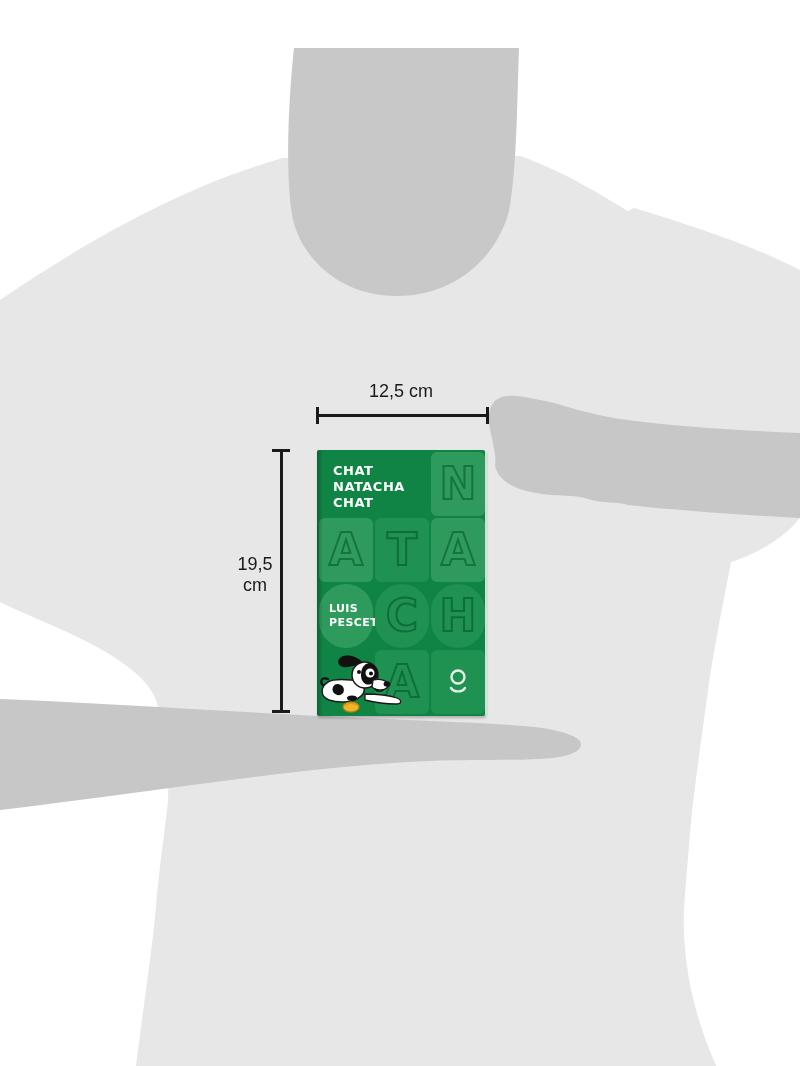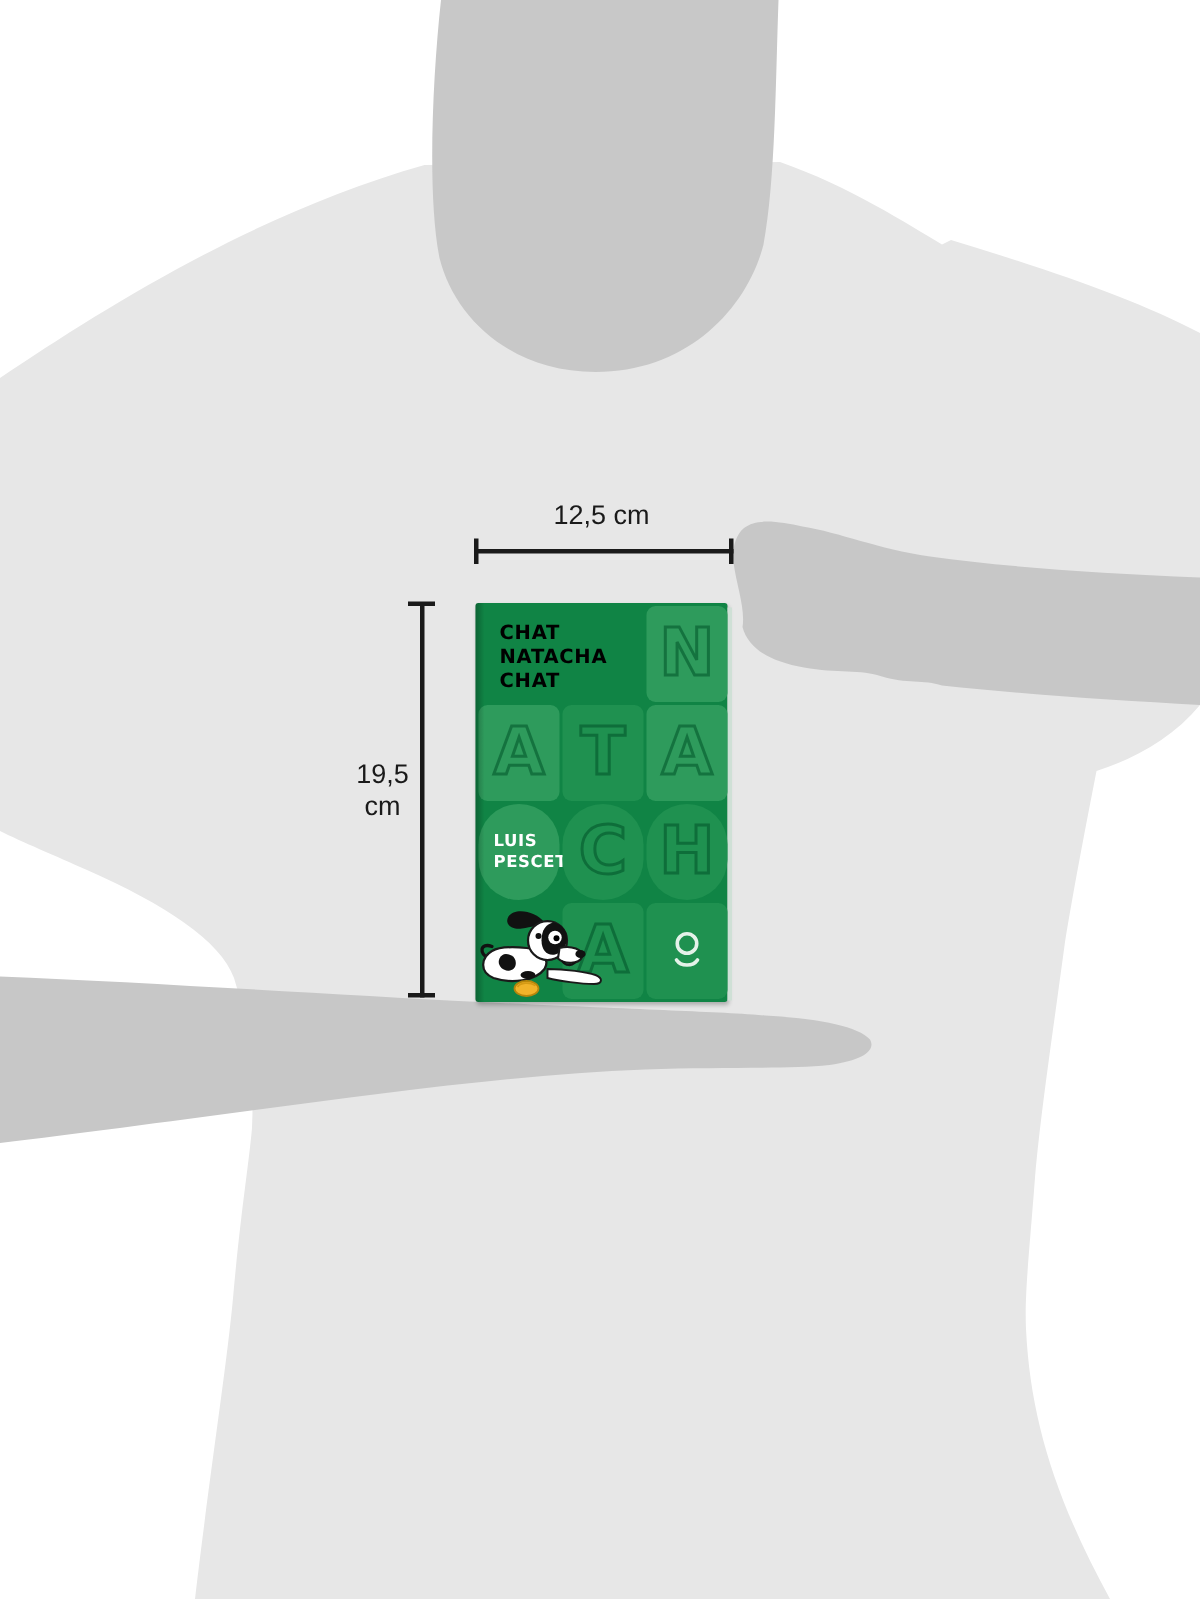--- a/index.html
+++ b/index.html
@@ -1,21 +1,21 @@
 <!DOCTYPE html>
 <html><head>
 <meta charset="utf-8">
 <style>
   html,body{margin:0;padding:0;}
   body{
     width:800px;height:1066px;position:relative;overflow:hidden;
     background:#ffffff;
     font-family:"Liberation Sans", sans-serif;
   }
-  .stage{position:absolute;inset:0;}
+  .stage{position:absolute;inset:0;margin-top:48px;}
   svg{display:block;}
   .person-svg{position:absolute;left:0;top:0;}
 
   
   .dim{position:absolute;background:#1a1a1a;}
   .dim-h-line{left:317px;top:366px;width:172px;height:3px;}
   .dim-h-tick-left{left:316px;top:359px;width:3px;height:17px;}
   .dim-h-tick-right{left:486px;top:359px;width:3px;height:17px;}
   .dim-v-line{left:280px;top:402px;width:3px;height:263px;}
   .dim-v-tick-top{left:272px;top:401px;width:18px;height:3px;}
@@ -53,21 +53,21 @@
     font-family:"DejaVu Sans", sans-serif;
     color:rgba(0,72,36,0.55);
     -webkit-text-fill-color:transparent;
     -webkit-text-stroke:2px rgba(0,82,40,0.55);
   }
   .c1{left:2px;}  .c2{left:58px;} .c3{left:114px;}
   .r1{top:2px;}   .r2{top:68px;}  .r3{top:134px;border-radius:27px;} .r4{top:200px;}
 
   .book-title{
     position:absolute;left:16px;top:13px;
-    color:#000000;font-weight:bold;font-size:13px;line-height:16px;
+    color:#ffffff;font-weight:bold;font-size:13px;line-height:16px;
     letter-spacing:0.5px;font-family:"DejaVu Sans", sans-serif;
   }
   .book-author{
     position:absolute;left:10px;top:18px;
     color:#ffffff;font-weight:bold;font-size:11px;line-height:14px;
     letter-spacing:0.4px;font-family:"DejaVu Sans", sans-serif;
   }
   .logo-wrap{width:26px;height:30px;}
   .dog-wrap{position:absolute;left:2px;top:204px;width:88px;height:60px;}
 </style>

